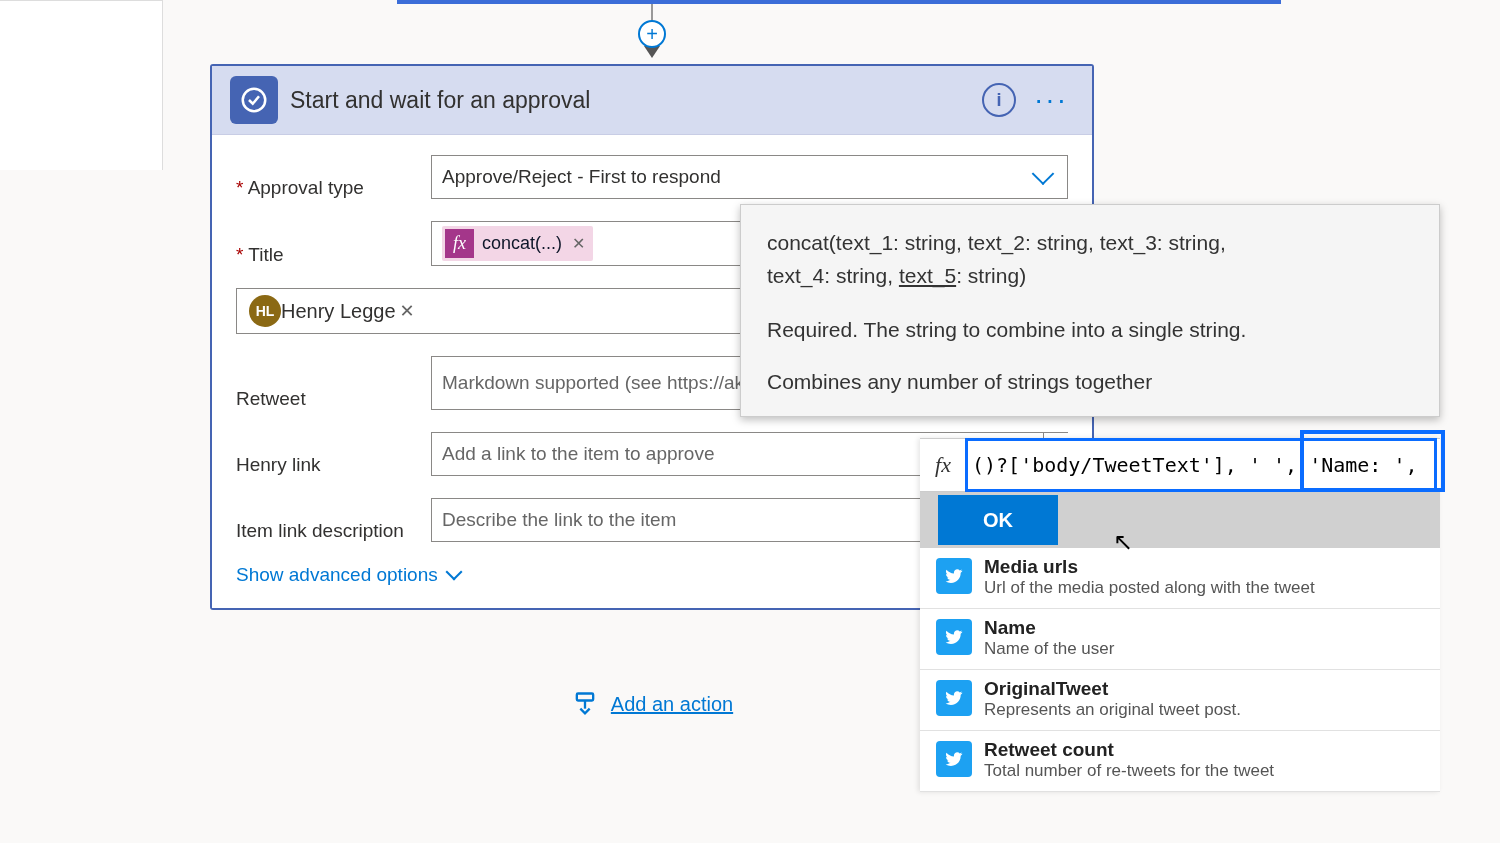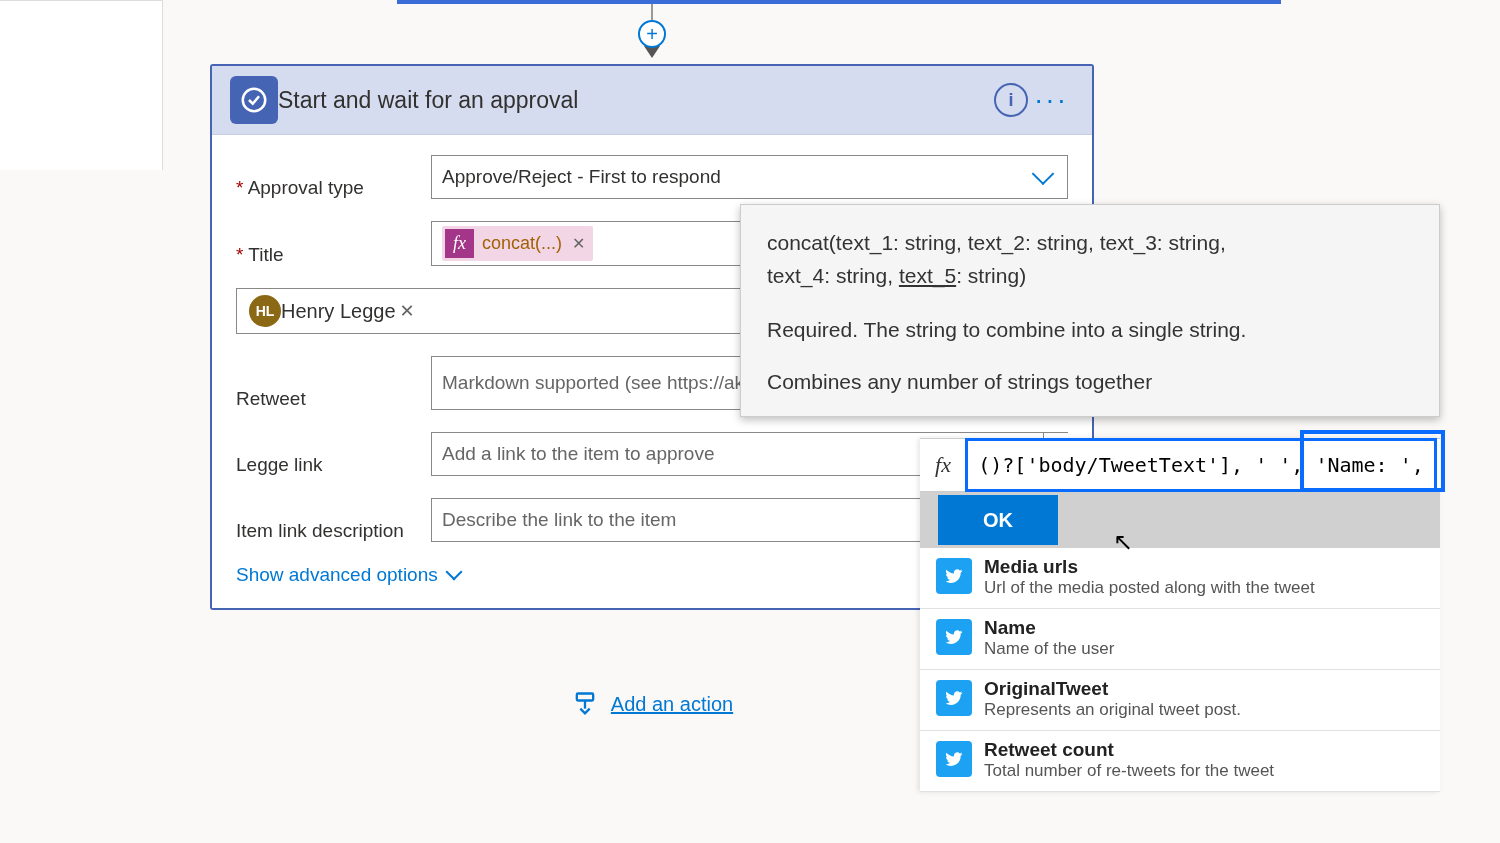--- a/index.html
+++ b/index.html
@@ -10,37 +10,37 @@
 .flow-container { position: absolute; left: 187px; top: 0; width: 930px; }
 
 .prev-step-edge { position:absolute; left:210px; top:0; width:884px; height:4px; background:#3b6dd8; border-left:1px solid #3b6dd8; border-right:1px solid #3b6dd8; }
 
 .arrow-connector { position: relative; height: 60px; display: flex; flex-direction: column; align-items: center; justify-content: center; }
 .arrow-connector .plus { width: 28px; height: 28px; border: 2px solid #0078d4; border-radius: 50%; display:flex; align-items:center; justify-content:center; color:#0078d4; font-size:20px; background:#fff; z-index:2; }
 .arrow-connector::before { content:''; position:absolute; top:0; bottom:20px; width:2px; background:#999; }
 .arrow-head { position:absolute; bottom:6px; width:0; height:0; border-left:8px solid transparent; border-right:8px solid transparent; border-top:12px solid #555; }
 
 .card { border:2px solid #4564b3; background:#fff; border-radius:3px; margin-left:23px; width:884px; }
-.card-header { background:#d6dcf0; display:flex; align-items:center; padding:10px 18px; gap:0; border-bottom:1px solid #c8cde5; }
+.card-header { background:#d6dcf0; display:flex; align-items:center; padding:10px 18px; gap:12px; border-bottom:1px solid #c8cde5; }
 .card-header .hicon { width:48px; height:48px; background:#4564b3; border-radius:6px; display:flex; align-items:center; justify-content:center; }
 .card-header .htitle { flex:1; font-size:23px; color:#323130; }
 .card-header .info-btn { width:34px; height:34px; border:2px solid #4564b3; border-radius:50%; display:flex; align-items:center; justify-content:center; color:#4564b3; font-weight:700; font-size:18px; background:transparent; }
 .card-header .dots { color:#0078d4; font-size:28px; letter-spacing:2px; padding:0 6px; cursor:pointer; }
 
 .card-body { padding: 20px 24px 22px 24px; background:#fff; }
 .form-row { display:flex; align-items:flex-end; margin-bottom:22px; }
 .form-row .label { width:195px; font-size:19px; color:#323130; padding-top:8px; }
 .form-row .req::before { content:'* '; color:#a80000; }
 .field { flex:1; border:1px solid #8a8886; min-height:44px; display:flex; align-items:center; padding:4px 10px; font-size:19px; color:#323130; position:relative; background:#fff; }
 .field.select::after { content:''; position:absolute; right:16px; top:50%; width:14px; height:14px; border-right:2px solid #0078d4; border-bottom:2px solid #0078d4; transform:translateY(-70%) rotate(45deg); }
 .field .ph { color:#666; }
 
 .chip-fx { display:inline-flex; align-items:center; background:#f3d6e6; padding:3px 6px 3px 3px; gap:8px; border-radius:2px; }
 .chip-fx .fx { background:#a4368a; color:#fff; font-style:italic; font-family:serif; padding:4px 8px; font-size:18px; }
-.chip-fx .txt { color:#a16207; font-size:18px; }
+.chip-fx .txt { color:#0f172a; font-size:18px; }
 .chip-fx .x { color:#666; font-size:16px; padding:0 2px; cursor:pointer; }
 
 .chip-user { display:inline-flex; align-items:center; padding:2px 8px 2px 2px; }
 .chip-user .avatar { width:32px; height:32px; border-radius:50%; background:#8b6914; color:#fff; display:flex; align-items:center; justify-content:center; font-size:14px; font-weight:600; }
 .chip-user .name { font-size:20px; color:#323130; }
 .chip-user .ux { color:#666; font-size:18px; padding:0 4px; cursor:pointer; }
 
 .stepper-side { position:absolute; right:-2px; top:0; bottom:0; width:26px; border-left:1px solid #8a8886; display:flex; flex-direction:column; align-items:center; justify-content:center; font-size:13px; color:#555; background:#fff; }
 .stepper-side .up, .stepper-side .down { font-size:10px; line-height:1; }
 
@@ -52,21 +52,21 @@
 
 .tooltip { position:absolute; left:740px; top:204px; width:700px; background:#f5f5f5; border:1px solid #ccc; box-shadow:0 3px 8px rgba(0,0,0,0.25); padding:22px 26px; font-size:21px; color:#333; z-index:10; }
 .tooltip .sig { font-family: Consolas, monospace; line-height:1.5; margin-bottom:26px; }
 .tooltip .sig .ul { text-decoration:underline; }
 .tooltip .reqtxt { margin-bottom:28px; }
 
 
 .expr-panel { position:absolute; left:920px; top:438px; width:520px; background:#fff; z-index:9; box-shadow:-2px 0 5px rgba(0,0,0,0.1); }
 .expr-row { display:flex; align-items:center; border-top:1px solid #ccc; border-bottom:1px solid #ccc; height:54px; background:#fff; }
 .expr-row .fxlabel { width:46px; text-align:center; font-style:italic; font-family:serif; font-size:22px; color:#333; }
-.expr-row .expr-input { flex:1; border:none; font-family:Consolas,monospace; font-size:20px; padding:0 6px; height:100%; outline:3px solid #0a6cff; outline-offset:-2px; margin-right:4px;text-align:center; }
+.expr-row .expr-input { flex:1; border:none; font-family:Consolas,monospace; font-size:20px; padding:0 6px; height:100%; outline:3px solid #0a6cff; outline-offset:-2px; margin-right:4px; }
 .ok-row { background:#d0d0d0; height:56px; display:flex; align-items:center; }
 .ok-row .ok-btn { background:#0078d4; color:#fff; border:none; width:120px; height:50px; font-size:20px; font-weight:600; cursor:pointer; margin-left:18px; }
 .dynlist { background:#fff; }
 .dynitem { display:flex; gap:12px; padding:8px 16px 10px 16px; border-bottom:1px solid #e1e1e1; cursor:pointer; }
 .dynitem .twicon { width:36px; height:36px; background:#1da1f2; border-radius:4px; display:flex; align-items:center; justify-content:center; flex-shrink:0; margin-top:2px; }
 .dynitem .meta .title { font-size:19px; font-weight:700; color:#222; }
 .dynitem .meta .desc { font-size:17px; color:#555; }
 
 .left-panel-hint { position:absolute; left:0; top:0; width:163px; height:170px; border-right:1px solid #ddd; border-top:1px solid #ddd; background:#fff; }
 
@@ -131,21 +131,21 @@
         </div>
 
         <div class="form-row">
           <div class="label">Retweet</div>
           <div class="field" style="height:54px;">
             <span class="ph">Markdown supported (see https://aka.</span>
           </div>
         </div>
 
         <div class="form-row">
-          <div class="label">Legge link</div>
+          <div class="label">Henry link</div>
           <div class="field" style="padding-right:30px;">
             <span class="ph">Add a link to the item to approve</span>
             <div class="stepper-side">
               <span class="up">▲</span>
               <span>5/5</span>
               <span class="down">▼</span>
             </div>
           </div>
         </div>
 

